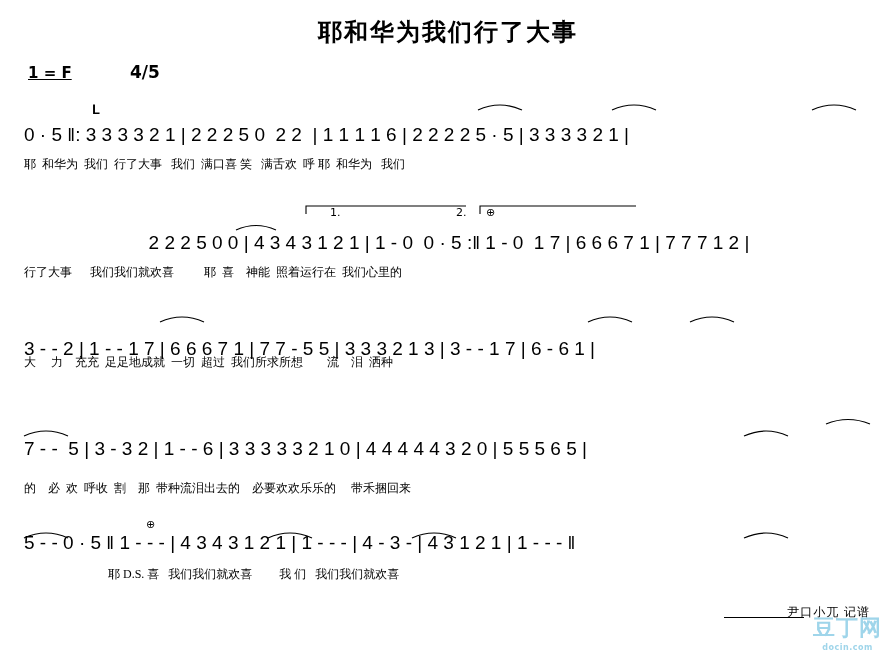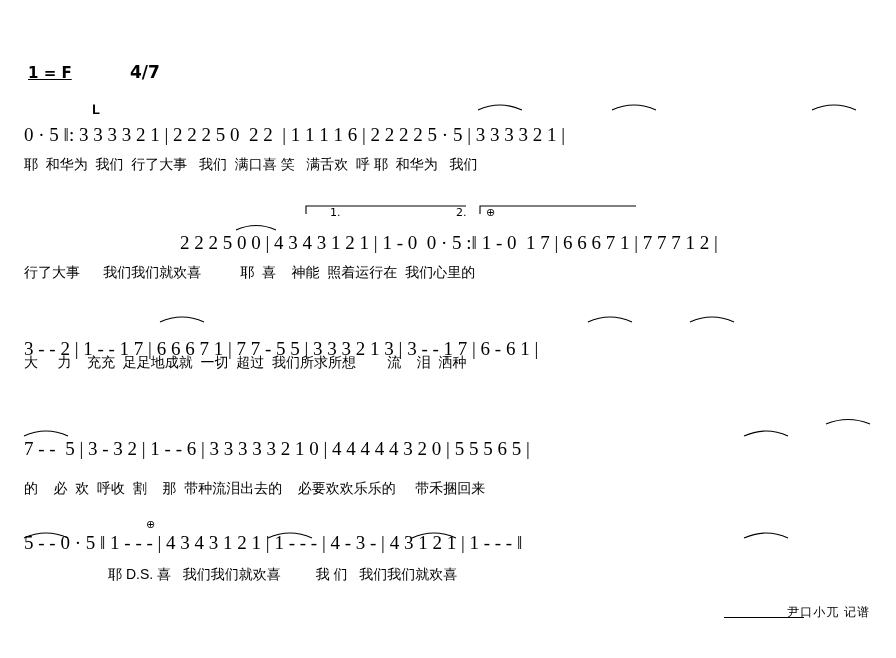--- a/index.html
+++ b/index.html
@@ -52,32 +52,32 @@
   .system {
     position: absolute;
     left: 0;
     width: 896px;
   }
   .notes-row {
     position: absolute;
     left: 24px;
     width: 850px;
     height: 30px;
-    font-family: Liberation Serif, serif;
+    font-family: Liberation Sans, sans-serif;
     font-size: 19px;
     letter-spacing: 0px;
     white-space: pre;
   }
   .lyrics-row {
     position: absolute;
     left: 24px;
     width: 850px;
     height: 24px;
-    font-family: Liberation Sans, sans-serif;
-    font-size: 14px;
+    font-family: Liberation Serif, serif;
+    font-size: 12px;
     white-space: pre;
   }
   .marks-row {
     position: absolute;
     left: 24px;
     width: 850px;
     height: 16px;
     font-family: "DejaVu Sans", sans-serif;
     font-size: 11px;
     white-space: pre;
@@ -123,22 +123,23 @@
     width: 896px;
     height: 658px;
     pointer-events: none;
   }
 </style>
 </head>
 <body>
 
 <div class="page">
 
+  <div class="title">耶和华为我们行了大事</div>
   <div class="meta-key">1 = F</div>
-  <div class="meta-time">4/7</div>
+  <div class="meta-time">4/5</div>
 
   <div class="system" style="top:118px;">
     <div class="marks-row" style="top:-12px;"></div>
     <div class="notes-row" style="top:6px;">0 · 5 ‖: 3 3 3 3 2 1 | 2 2 2 5 0  2 2  | 1 1 1 1 6 | 2 2 2 2 5 · 5 | 3 3 3 3 2 1 |</div>
     <div class="lyrics-row" style="top:38px;">耶  和华为  我们  行了大事   我们  满口喜 笑   满舌欢  呼 耶  和华为   我们</div>
   </div>
 
   <div class="system" style="top:216px;">
     <div class="marks-row" style="top:-10px; left:330px;">1.                                 2.</div>
     <div class="notes-row" style="top:16px;text-align:center;">2 2 2 5 0 0 | 4 3 4 3 1 2 1 | 1 - 0  0 · 5 :‖ 1 - 0  1 7 | 6 6 6 7 1 | 7 7 7 1 2 |</div>
@@ -184,14 +185,18 @@
     <text x="146" y="528" font-family="DejaVu Sans" font-size="11">⊕</text>
     <path d="M24 538 q22 -10 44 0" fill="none" stroke="#000" stroke-width="1.2"></path>
     <path d="M268 538 q22 -10 44 0" fill="none" stroke="#000" stroke-width="1.2"></path>
     <path d="M412 538 q22 -10 44 0" fill="none" stroke="#000" stroke-width="1.2"></path>
     <path d="M744 538 q22 -10 44 0" fill="none" stroke="#000" stroke-width="1.2"></path>
   </svg>
 
   <div class="credit-rule"></div>
   <div class="credit">尹口小兀 记谱</div>
 
+  <div class="watermark">
+    <span>豆丁网</span>
+    <small>docin.com</small>
+  </div>
 
 </div>
 
 </body></html>

